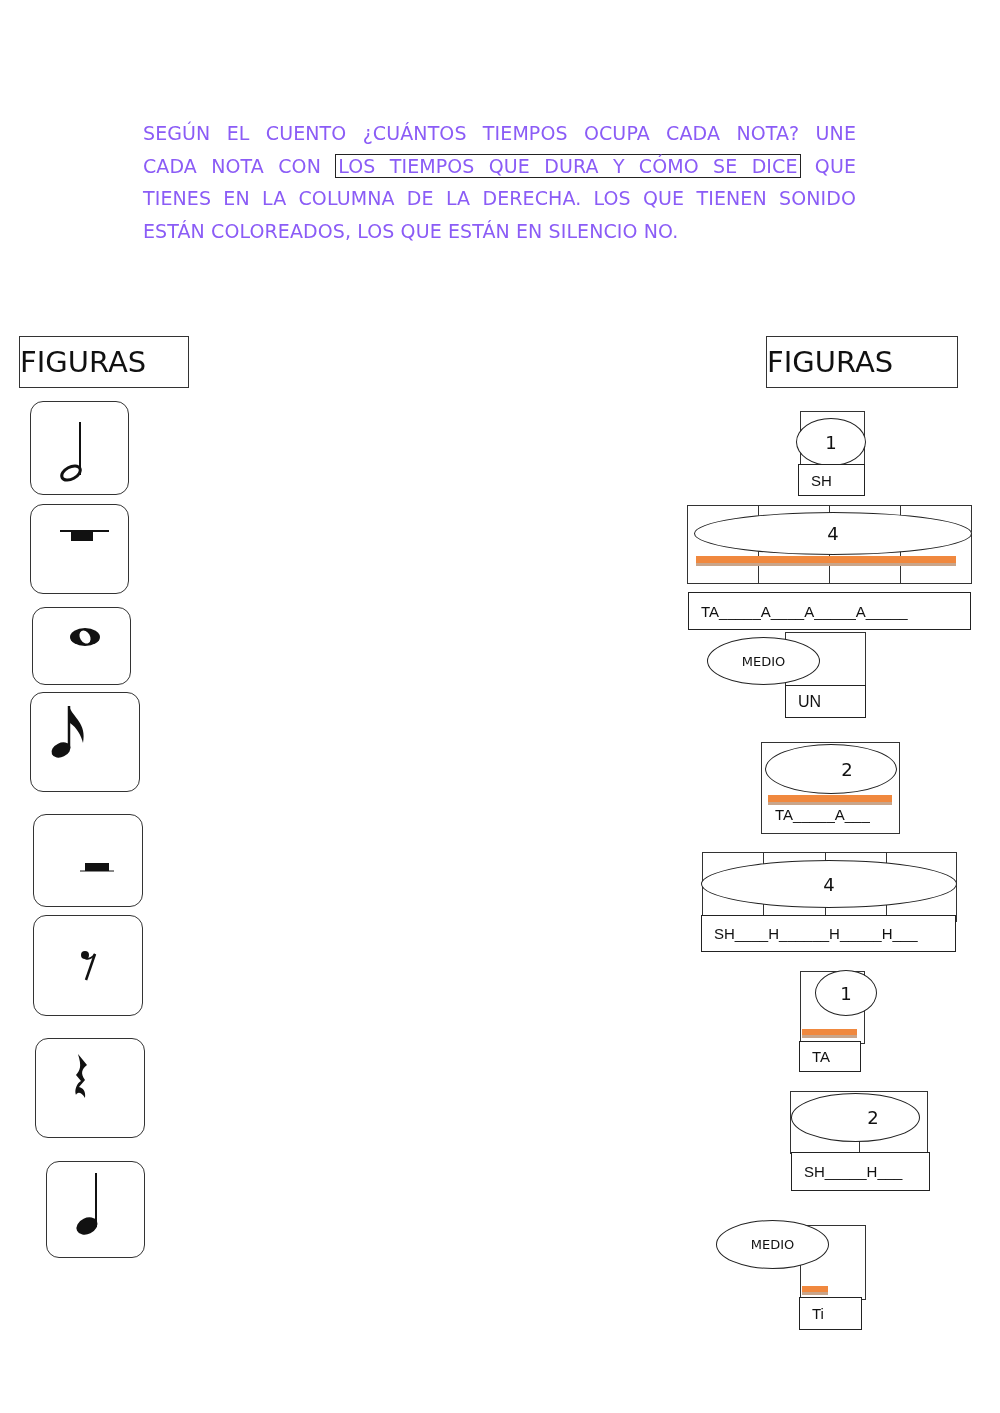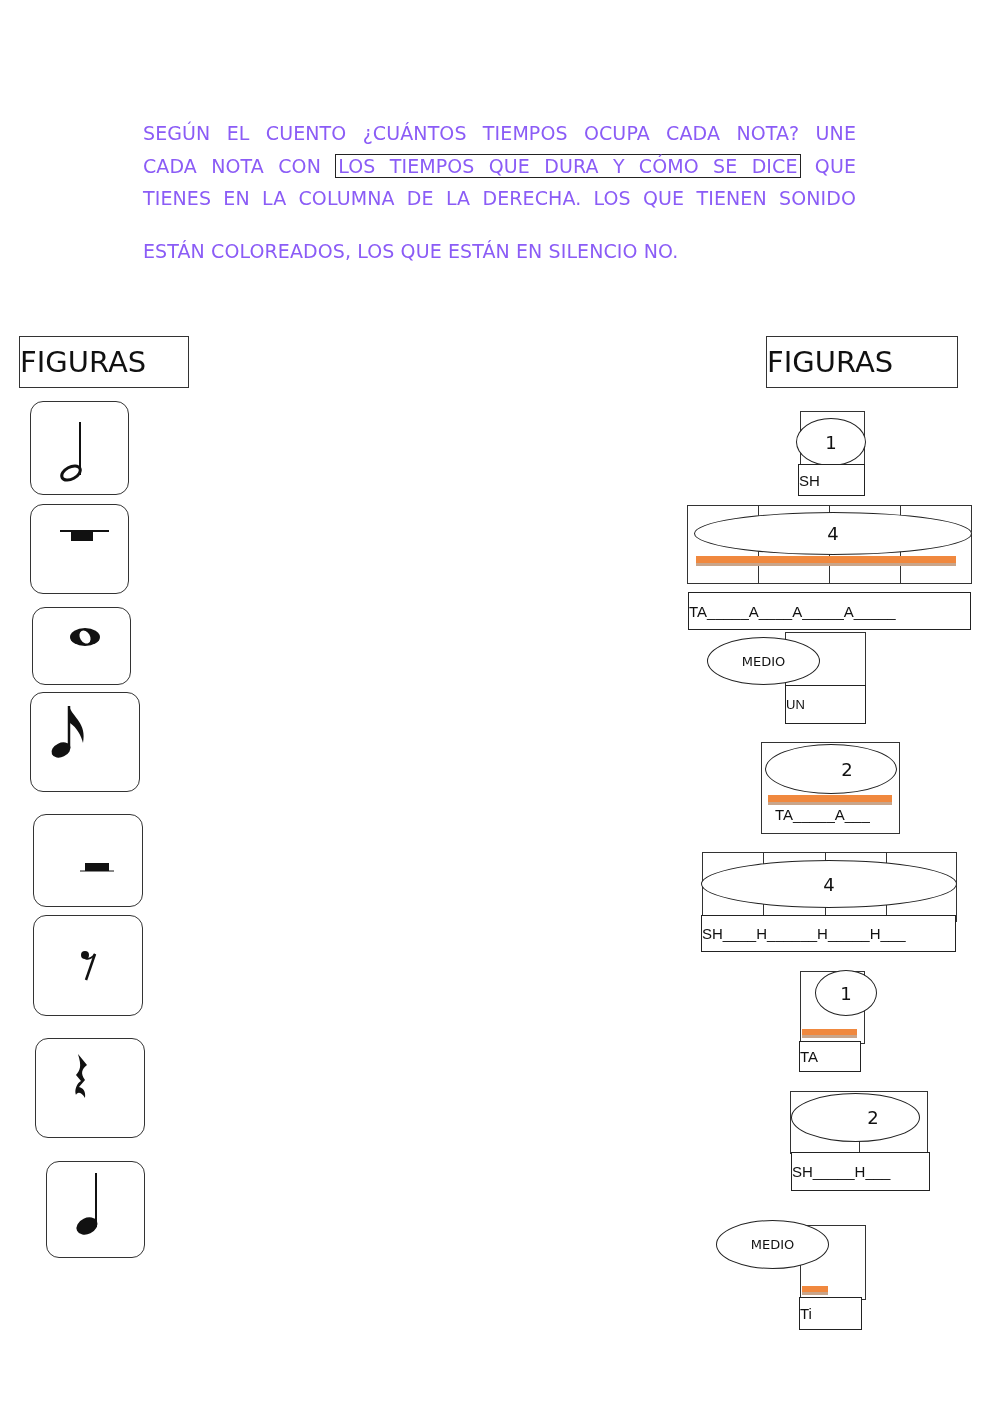--- a/index.html
+++ b/index.html
@@ -8,21 +8,21 @@
     font-family: "DejaVu Sans", sans-serif; color: #111;
     overflow: hidden;
   }
   .instructions {
     position: absolute; left: 143px; top: 117px; width: 713px;
     font-family: "DejaVu Sans", sans-serif;
     font-size: 19px; line-height: 32.5px; letter-spacing: 0.1px;
     text-align: justify; color: #8b5cf6;
   }
   .instructions .line { display: block; text-align: justify; text-align-last: justify; white-space: nowrap; }
-  .instructions .line.last { text-align-last: left; margin-top: 20px; }
+  .instructions .line.last { text-align-last: left; }
   .boxed { border: 1.5px solid #222; padding: 0 2px; }
 
   .header-box {
     position: absolute; border: 1.5px solid #333; background: #fff;
     font-family: "DejaVu Sans", sans-serif; font-size: 29px;
     display: flex; align-items: center; box-sizing: border-box;
   }
   .fig-card {
     position: absolute; border: 1.5px solid #333; border-radius: 13px; background: #fff;
     box-sizing: border-box;
@@ -33,21 +33,21 @@
   .t-line { position: absolute; background: #333; width: 1.2px; }
   .oval {
     position: absolute; border: 1.3px solid #222; border-radius: 50%; background: #fff;
     display: flex; align-items: center; justify-content: center;
     font-family: "DejaVu Sans", sans-serif; font-size: 18px; box-sizing: border-box;
   }
   .oval.small-text { font-size: 13px; }
   .label-box {
     position: absolute; border: 1.3px solid #222; background: #fff; box-sizing: border-box;
     font-family: "Liberation Sans", sans-serif; font-size: 15px;
-    display: flex; align-items: center; white-space: nowrap;
+    display: flex; align-items: center; padding-left: 12px; white-space: nowrap;
   }
   .orange-bar { position: absolute; background: #f0883e; box-shadow: 0 3px 0 #c9a58a; }
 </style>
 </head>
 <body>
 
 <div class="instructions">
   <span class="line">SEGÚN EL CUENTO ¿CUÁNTOS TIEMPOS OCUPA CADA NOTA? UNE</span>
   <span class="line"><span>CADA NOTA CON</span> <span class="boxed">LOS TIEMPOS QUE DURA Y CÓMO SE DICE</span> <span>QUE</span></span>
   <span class="line">TIENES EN LA COLUMNA DE LA DERECHA. LOS QUE TIENEN SONIDO</span>
@@ -137,21 +137,21 @@
     </div>
   <div class="orange-bar" style="left:696px; top:556px; width:260px; height:7px;"></div>
   <div class="label-box" style="left:688px; top:584px; width:283px; height:38px;margin-top:8px;">TA_____A____A_____A_____</div>
 </div>
 
 <div>
   <div class="t-box" style="left:785px; top:632px; width:81px; height:55px;"></div>
   <div class="oval small-text" style="left:707px; top:637px; width:113px; height:48px;">
       <span>MEDIO</span>
     </div>
-  <div class="label-box" style="left:785px; top:685px; width:81px; height:39px; font-size:13px;text-align:right;">UN</div>
+  <div class="label-box" style="left:785px; top:685px; width:81px; height:33px; font-size:16px;text-align:right;">UN</div>
 </div>
 
 <div>
   <div class="t-box" style="left:761px; top:742px; width:139px; height:92px;"></div>
   <div class="oval" style="left:765px; top:744px; width:132px; height:50px;">
       <span style="padding-left:32px;">2</span>
     </div>
   <div class="orange-bar" style="left:768px; top:795px; width:124px; height:7px;"></div>
   <div style="position:absolute; left:775px; top:806px; font-family:'Liberation Sans',sans-serif; font-size:15px;">TA_____A___</div>
 </div>

